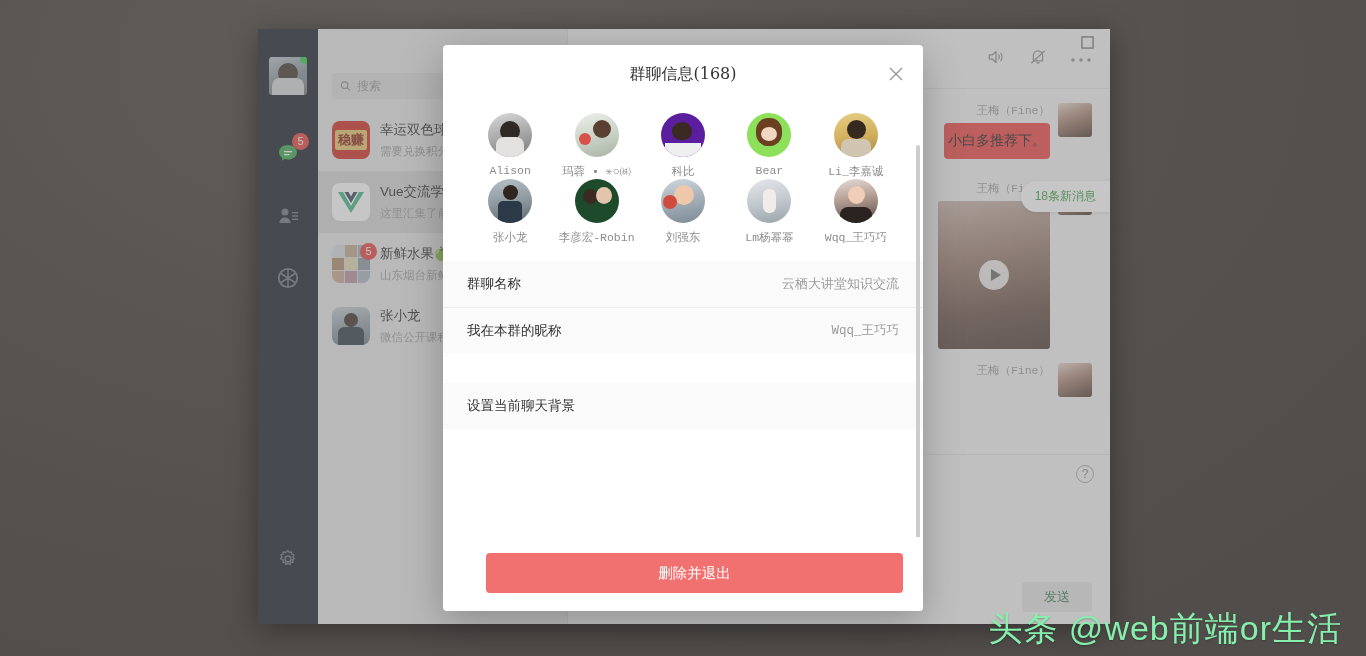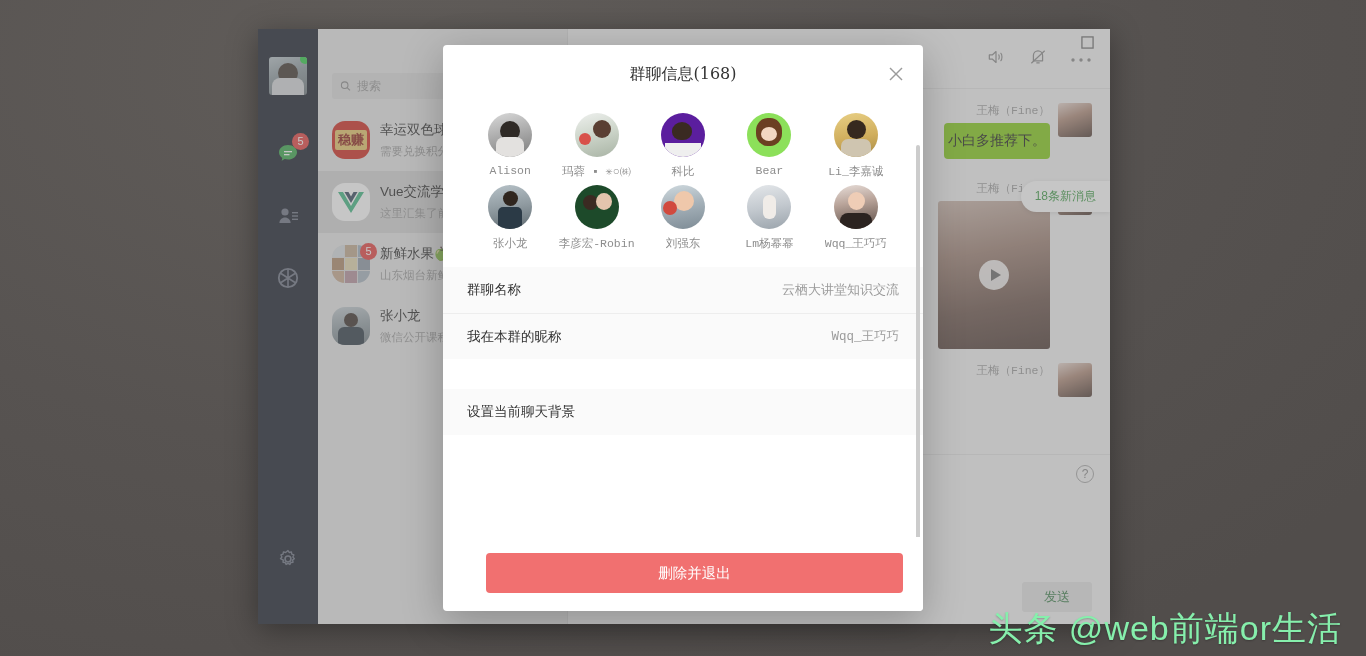--- a/index.html
+++ b/index.html
@@ -107,21 +107,21 @@
   }
   .search-box input::placeholder { color: #9a9a9a; }
 
   .chat-item {
     height: 62px; display: flex; align-items: center;
     padding: 0 14px; gap: 10px; cursor: pointer;
     position: relative;
   }
   .chat-item.active { background: #d6d6d6; }
   .chat-thumb {
-    width: 38px; height: 38px; border-radius: 13px;
+    width: 38px; height: 38px; border-radius: 8px;
     flex: 0 0 38px; position: relative; overflow: hidden;
   }
   .thumb-lottery {
     background: #cf2b20;
     display: flex; align-items: center; justify-content: center;
   }
   .thumb-lottery .t1 {
     color: #ffe9a8; font-size: 13px; font-weight: bold;
     background: #e8c66a; color: #8c2018; padding: 1px 3px; border-radius: 2px;
   }
@@ -189,21 +189,21 @@
   .msg-row {
     display: flex; justify-content: flex-end;
     gap: 8px; margin-bottom: 6px;
   }
   .msg-col { display: flex; flex-direction: column; align-items: flex-end; }
   .msg-name {
     font-size: 11.5px; color: #9a9a9a; margin-bottom: 5px;
     font-family: "Liberation Mono", monospace;
   }
   .bubble {
-    background: #84cc16; color: #1c1c1c;
+    background: #ef4444; color: #1c1c1c;
     padding: 9px 4px; border-radius: 4px;
     font-size: 14px; max-width: 300px;
     white-space: nowrap;
   }
   .msg-avatar {
     width: 34px; height: 34px; border-radius: 3px;
     flex: 0 0 34px;
     background: linear-gradient(160deg,#e8d7cf 0%, #b08b79 40%, #4e3b33 100%);
   }
   .media-bubble {
@@ -285,21 +285,20 @@
     position: absolute; right: 3px; top: 42px;
     width: 4px; height: 400px; border-radius: 2px;
     background: #cccccc;
   }
 
   
   .members {
     padding: 10px 24px 6px 24px;
     display: grid;
     grid-template-columns: repeat(5, 1fr);
-    row-gap: 6px;
   }
   .member {
     display: flex; flex-direction: column;
     align-items: center; cursor: pointer;
   }
   .m-avatar {
     width: 44px; height: 44px; border-radius: 50%;
     overflow: hidden; margin-bottom: 7px;
     position: relative;
   }

